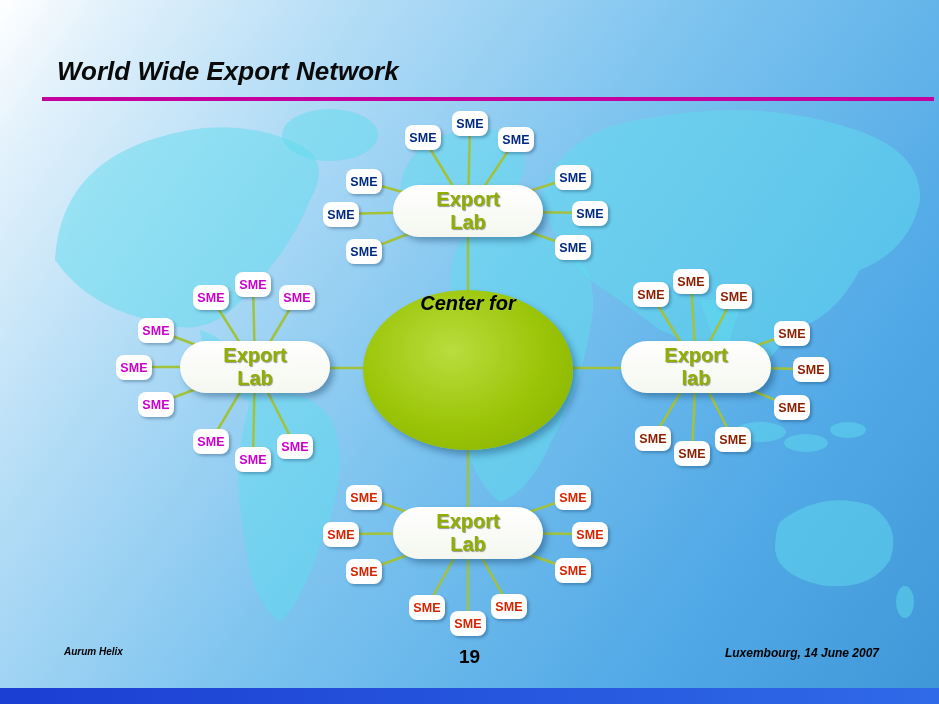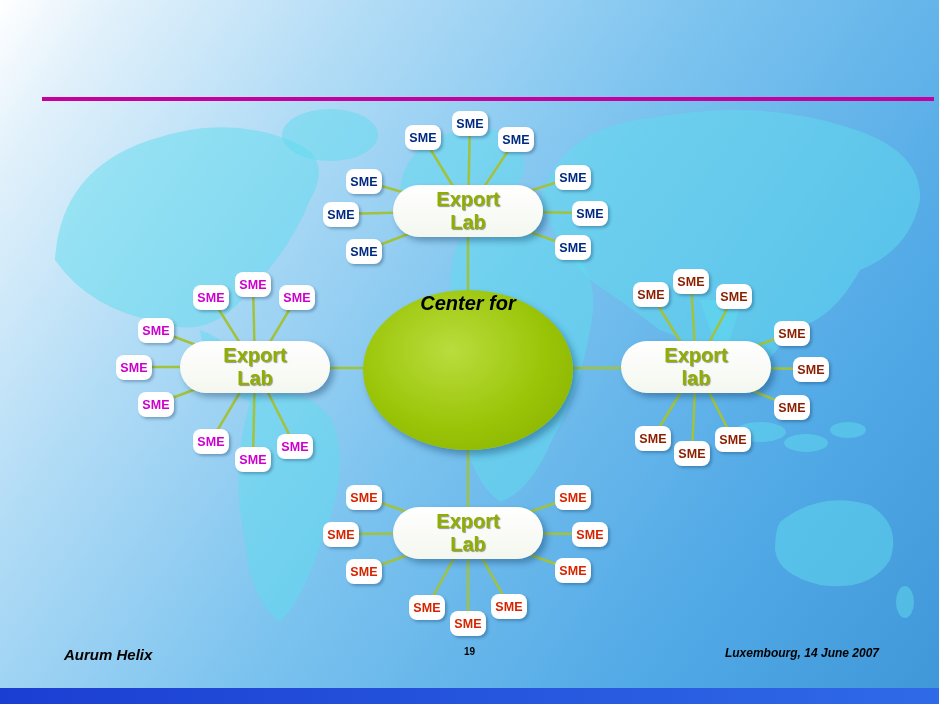--- a/index.html
+++ b/index.html
@@ -42,22 +42,22 @@
     position:absolute; width:36px; height:25px; border-radius:8px; background:#fff;
     box-shadow:2px 2px 3px rgba(0,40,80,.3);
     display:flex; align-items:center; justify-content:center;
     font-size:12.5px; font-weight:bold; letter-spacing:.2px;
   }
   .sme-top    { color:#002a80; }
   .sme-left   { color:#cc00cc; }
   .sme-right  { color:#8a1f00; }
   .sme-bottom { color:#d42400; }
 
-  .footer-left  { position:absolute; left:64px;  top:646px; font-size:15px; font-weight:bold; font-style:italic; color:#000; }
-  .footer-page  { position:absolute; left:0; top:646px; width:100%; text-align:center; font-size:10px; font-weight:bold; color:#000; }
+  .footer-left  { position:absolute; left:64px;  top:646px; font-size:10px; font-weight:bold; font-style:italic; color:#000; }
+  .footer-page  { position:absolute; left:0; top:646px; width:100%; text-align:center; font-size:19px; font-weight:bold; color:#000; }
   .footer-right { position:absolute; right:60px; top:646px; font-size:12px; font-weight:bold; font-style:italic; color:#000; }
 
   .bottom-bar {
     position:absolute; left:0; bottom:0; width:100%; height:16px;
     background: linear-gradient(90deg,#1b3ed2 0%, #2f6ae8 100%);
   }
 </style>
 </head>
 <body>
 
@@ -122,20 +122,21 @@
       <line x1="468" y1="533" x2="364" y2="571"></line>
       <line x1="468" y1="533" x2="573" y2="497"></line>
       <line x1="468" y1="533" x2="590" y2="534"></line>
       <line x1="468" y1="533" x2="573" y2="570"></line>
       <line x1="468" y1="533" x2="427" y2="607"></line>
       <line x1="468" y1="533" x2="468" y2="623"></line>
       <line x1="468" y1="533" x2="509" y2="606"></line>
     </g>
   </svg>
 
+  <h1 class="title">World Wide Export Network</h1>
   <div class="rule"></div>
 
   <div class="ellipse">
     <div class="c-line">Center for</div>
   </div>
 
   <div class="lab" style="left:393px;top:185px">
     <div class="lab-line">Export</div>
     <div class="lab-line">Lab</div>
   </div>

